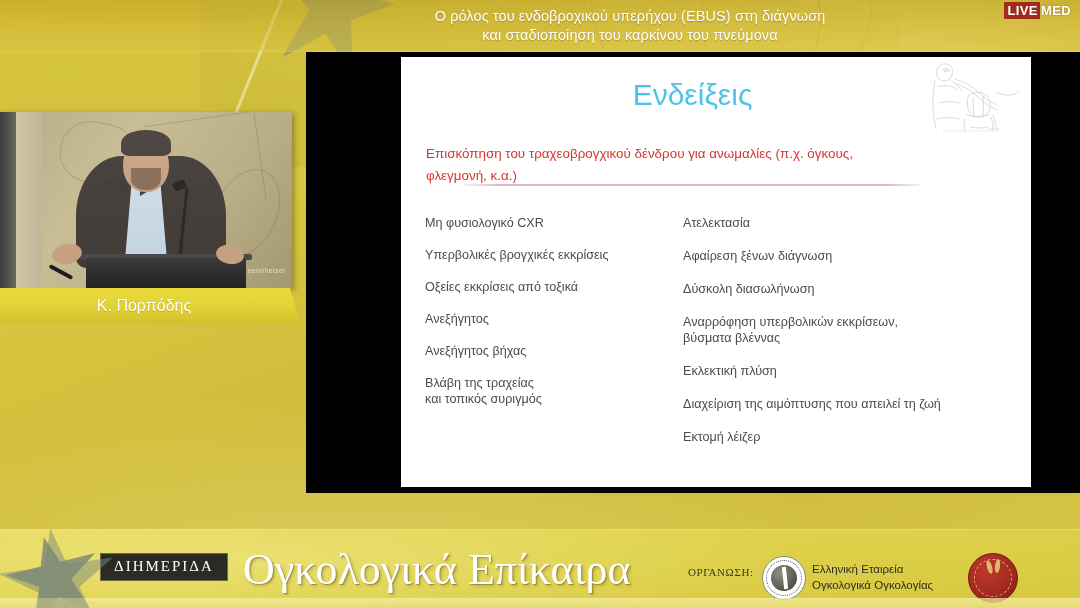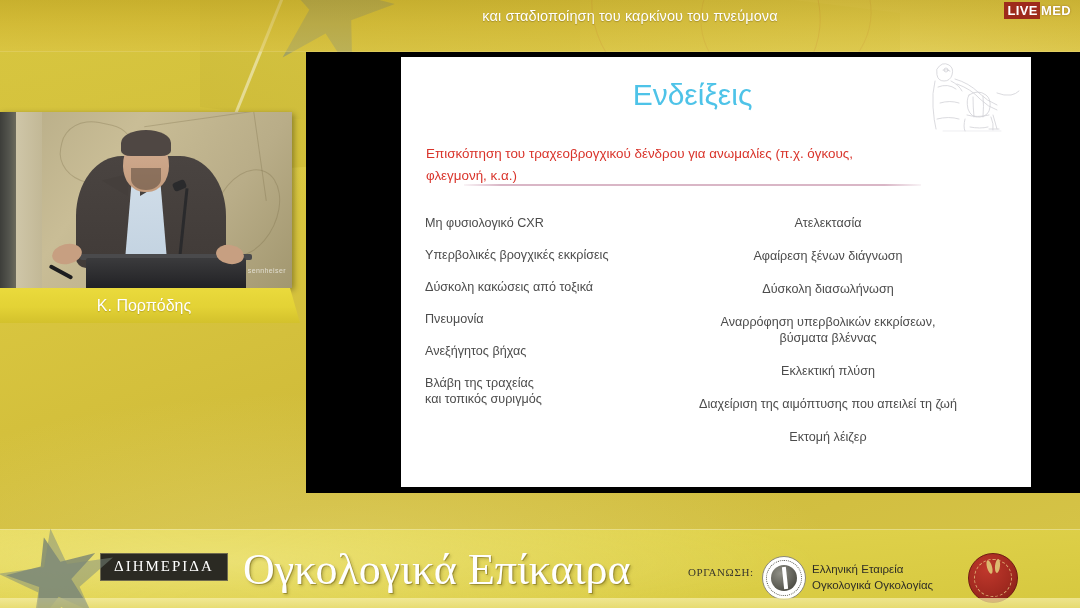--- a/index.html
+++ b/index.html
@@ -161,21 +161,21 @@
     font-size: 12.6px;
     color: #4c4c4c;
     line-height: 16px;
   }
   .col-left  { left: 24px;  top: 158px; width: 250px; }
   .col-right { left: 282px; top: 158px; width: 290px; }
   .bullet {
     margin-bottom: 16px;
     white-space: pre-line;
   }
-  .col-right .bullet { margin-bottom: 17px; text-align: center; }
+  .col-right .bullet { margin-bottom: 17px; }
 
   
   .artwork {
     position: absolute;
     right: 10px; top: 0px;
     width: 96px; height: 78px;
     opacity: .85;
   }
 
   
@@ -424,20 +424,21 @@
   <div class="bg-wash"></div>
   <div class="bg-panel-1"></div>
   <div class="bg-panel-2"></div>
   <div class="bg-diag-line"></div>
   <div class="star s1"></div>
   <div class="squiggle sq1"></div>
   <div class="squiggle sq2"></div>
 
   <div class="header">
     <div class="header-title">
+      <div>Ο ρόλος του ενδοβροχικού υπερήχου (EBUS) στη διάγνωση</div>
       <div>και σταδιοποίηση του καρκίνου του πνεύμονα</div>
     </div>
     <div class="livemed">
       <span class="live">LIVE</span>
         <span class="med">MED</span>
     </div>
   </div>
 
   <div class="slide-black"></div>
 
@@ -474,22 +475,22 @@
       </svg>
     </div>
 
     <div class="slide-title">Ενδείξεις</div>
     <div class="slide-rule"></div>
     <div class="slide-lede">Επισκόπηση του τραχεοβρογχικού δένδρου για ανωμαλίες (π.χ. όγκους, φλεγμονή, κ.α.)</div>
 
     <div class="col col-left">
       <div class="bullet">Μη φυσιολογικό CXR</div>
       <div class="bullet">Υπερβολικές βρογχικές εκκρίσεις</div>
-      <div class="bullet">Δύσκολη κακώσεις από τοξικά</div>
-      <div class="bullet"> Πνευμονία</div>
+      <div class="bullet">Οξείες εκκρίσεις από τοξικά</div>
+      <div class="bullet"> Ανεξήγητος</div>
       <div class="bullet">Ανεξήγητος βήχας</div>
       <div class="bullet">Βλάβη της τραχείας
  και τοπικός συριγμός</div>
     </div>
 
     <div class="col col-right">
       <div class="bullet">Ατελεκτασία</div>
       <div class="bullet"> Αφαίρεση ξένων διάγνωση</div>
       <div class="bullet">Δύσκολη διασωλήνωση</div>
       <div class="bullet"> Αναρρόφηση υπερβολικών εκκρίσεων,

